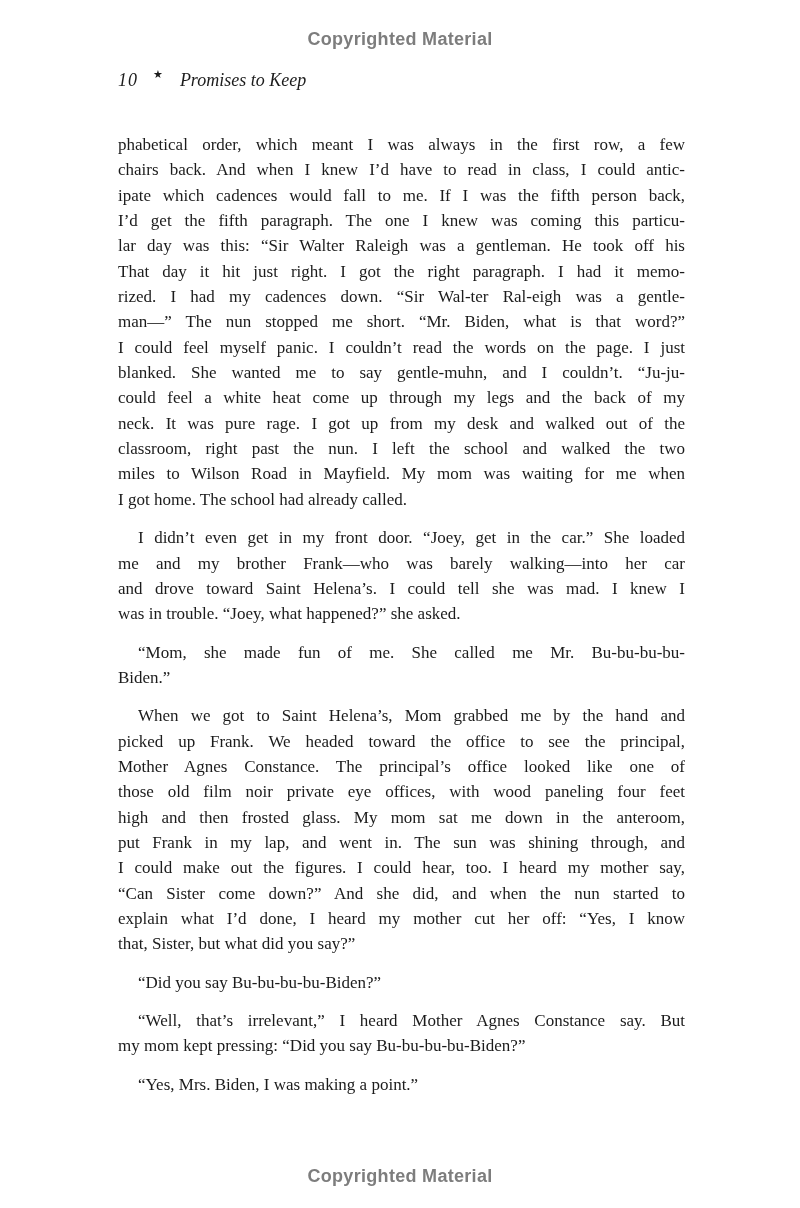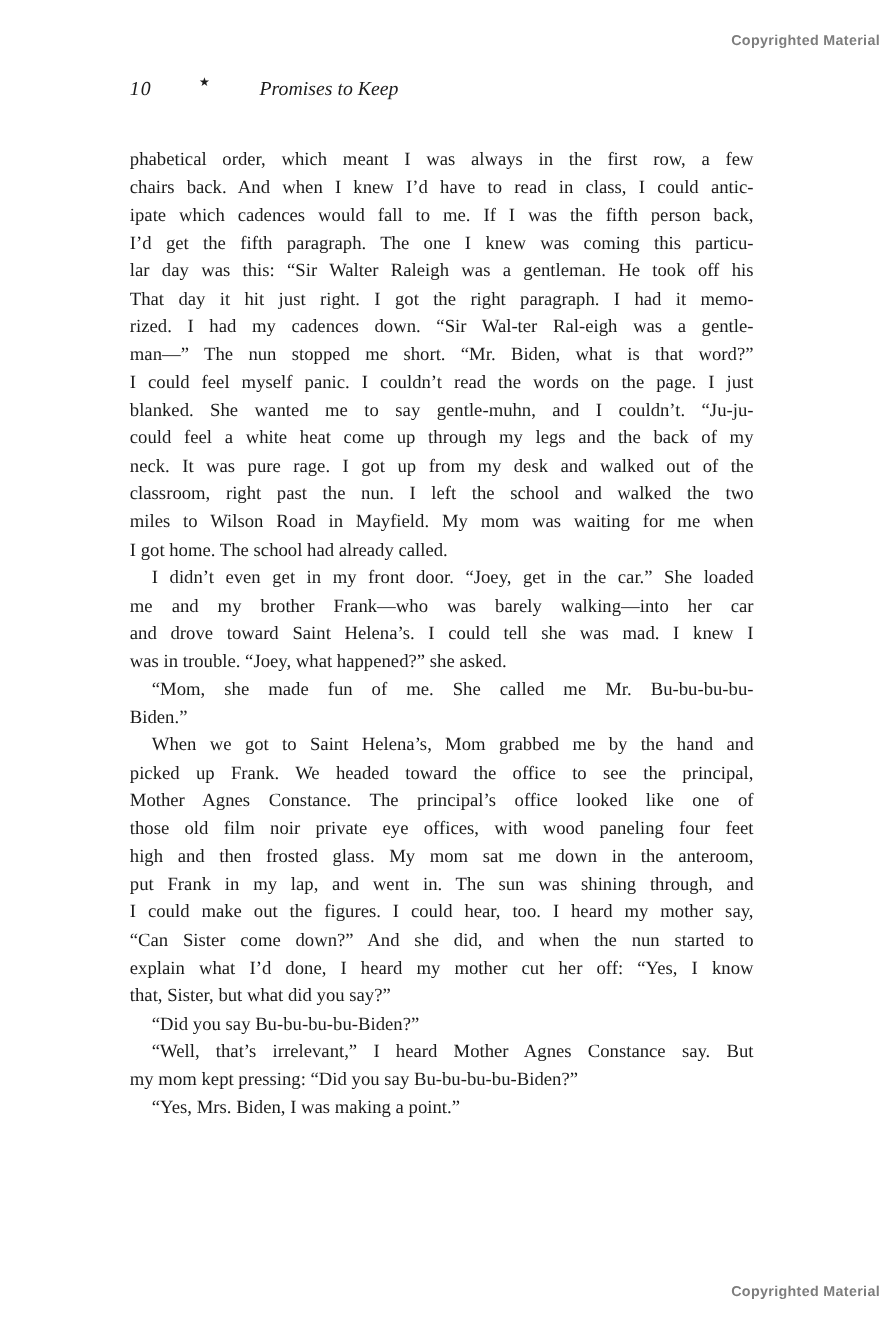--- a/index.html
+++ b/index.html
@@ -11,41 +11,40 @@
     position: relative;
     width: 800px;
     height: 1208px;
     background: #ffffff;
     overflow: hidden;
   }
   .notice {
     position: absolute;
     left: 0;
     width: 100%;
-    text-align: right;
+    text-align: center;
     font-family: "Liberation Sans", sans-serif;
     font-weight: bold;
-    font-size: 13px;
+    font-size: 18px;
     color: #7d7d7d;
     letter-spacing: 0.3px;
   }
   .notice.top { top: 29px; }
   .notice.bottom { top: 1166px; }
 
   .running-header {
     position: absolute;
     top: 70px;
     left: 118px;
     font-family: "Liberation Serif", serif;
     font-style: italic;
     font-size: 18px;
     color: #1c1c1c;
     display: flex;
     align-items: flex-start;
-    gap: 28px;
   }
   .running-header .pagenum { letter-spacing: 1px; }
   .running-header .star {
     font-style: normal;
     font-size: 11px;
     margin: 0 17px 0 15px;
     position: relative;
     top: -2px;
   }
 
@@ -62,20 +61,21 @@
   .line {
     text-align: justify;
     text-align-last: justify;
     white-space: normal;
   }
   .line.para-end {
     text-align-last: left;
   }
   .line.para-start-indent {
     text-indent: 20px;
+    margin-top: 13px;
   }
 </style>
 </head>
 <body>
 
 <div class="page">
 
   <div class="notice top">Copyrighted Material</div>
 
   <div class="running-header">

